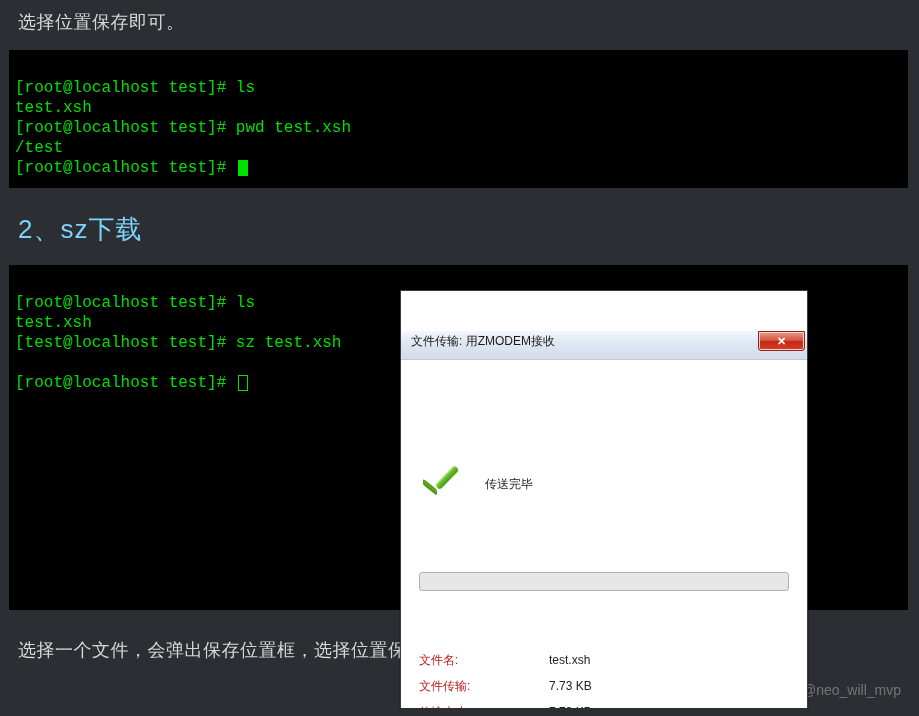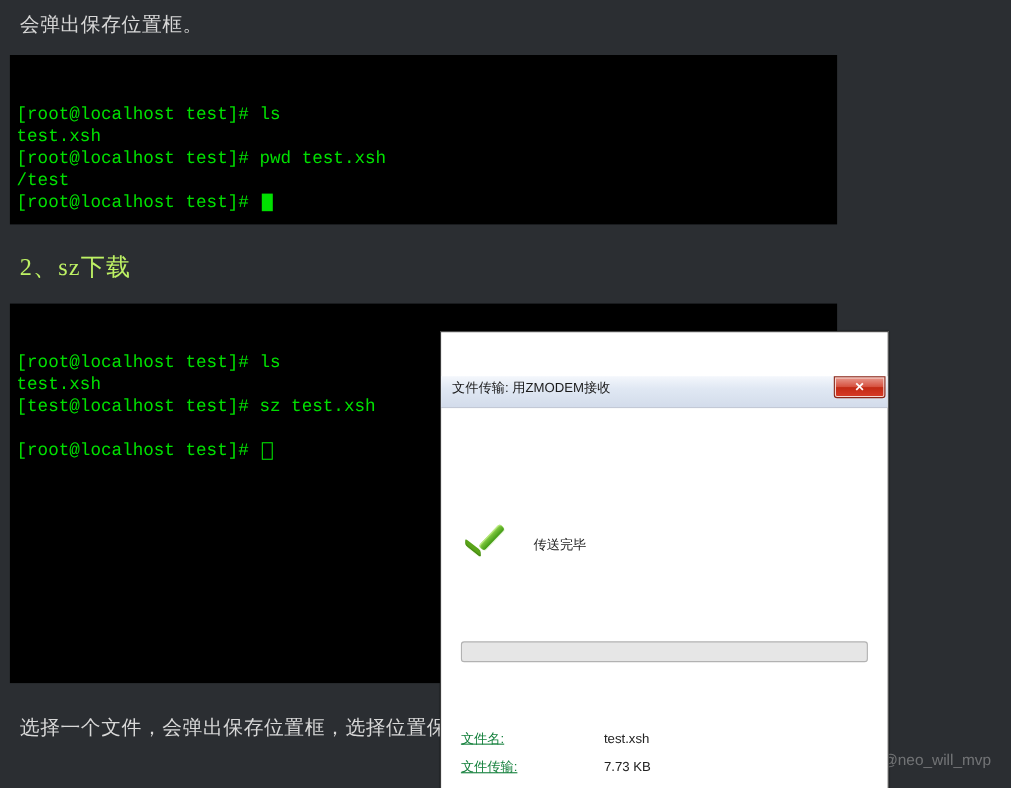--- a/index.html
+++ b/index.html
@@ -12,36 +12,35 @@
     font-size: 16px;
   }
   .article { padding: 0 0 30px 0; }
   .para {
     color: #d8d8d8;
     font-size: 18px;
     margin: 10px 18px 16px 18px;
     letter-spacing: 0.5px;
   }
   .heading {
-    color: #bef264;
-    font-size: 22px;
+    color: #7dd3fc;
+    font-size: 26px;
     margin: 24px 18px 18px 18px;
     font-weight: normal;
     letter-spacing: 1px;
-    font-family: Liberation Serif, serif;
   }
   .terminal {
     background: #000;
     color: #00e000;
     font-family: "Consolas","Courier New",monospace;
     font-size: 16px;
     line-height: 20px;
-    padding: 24px 6px 10px 6px;
+    padding: 8px 6px 10px 6px;
     margin: 0 9px;
-    width: 752px;
+    width: 899px;
     box-sizing: border-box;
     white-space: pre;
     position: relative;
   }
   .prompt-line { color: #00e000; }
   .cursor-solid {
     display:inline-block; width:10px; height:16px;
     background:#00e000; vertical-align:middle; margin-left:2px;
   }
   .cursor-hollow {
@@ -109,36 +108,36 @@
   .progress {
     height: 17px;
     border: 1px solid #b2b2b2;
     border-radius: 3px;
     background: #e6e6e6;
     overflow: hidden;
     margin: 0 0 16px 0;
   }
   .info-table { width: 100%; border-collapse: collapse; margin-bottom: 14px; }
   .info-table td { padding: 3px 0; font-size:12px; color:#222; vertical-align: top; }
-  .info-table td.label { width: 130px; color:#15803d;text-decoration:underline; }
+  .info-table td.label { width: 130px; color:#b91c1c; }
 
   .watermark {
     position: fixed; right: 18px; bottom: 18px;
     color: rgba(200,200,200,0.45);
     font-size: 14px;
     font-family: Arial, sans-serif;
     pointer-events:none;
   }
 </style>
 </head>
 <body>
 
 <div class="article">
 
-  <p class="para">会弹出保存位置框。</p>
+  <p class="para">选择位置保存即可。</p>
 
   <div class="terminal">
 <span class="prompt-line">[root@localhost test]# ls</span>
 <span class="prompt-line">test.xsh</span>
 <span class="prompt-line">[root@localhost test]# pwd test.xsh</span>
 <span class="prompt-line">/test</span>
 <span class="prompt-line"><span>[root@localhost test]# </span><span class="cursor-solid"></span></span></div>
 
   <h2 class="heading">2、sz下载</h2>
 

